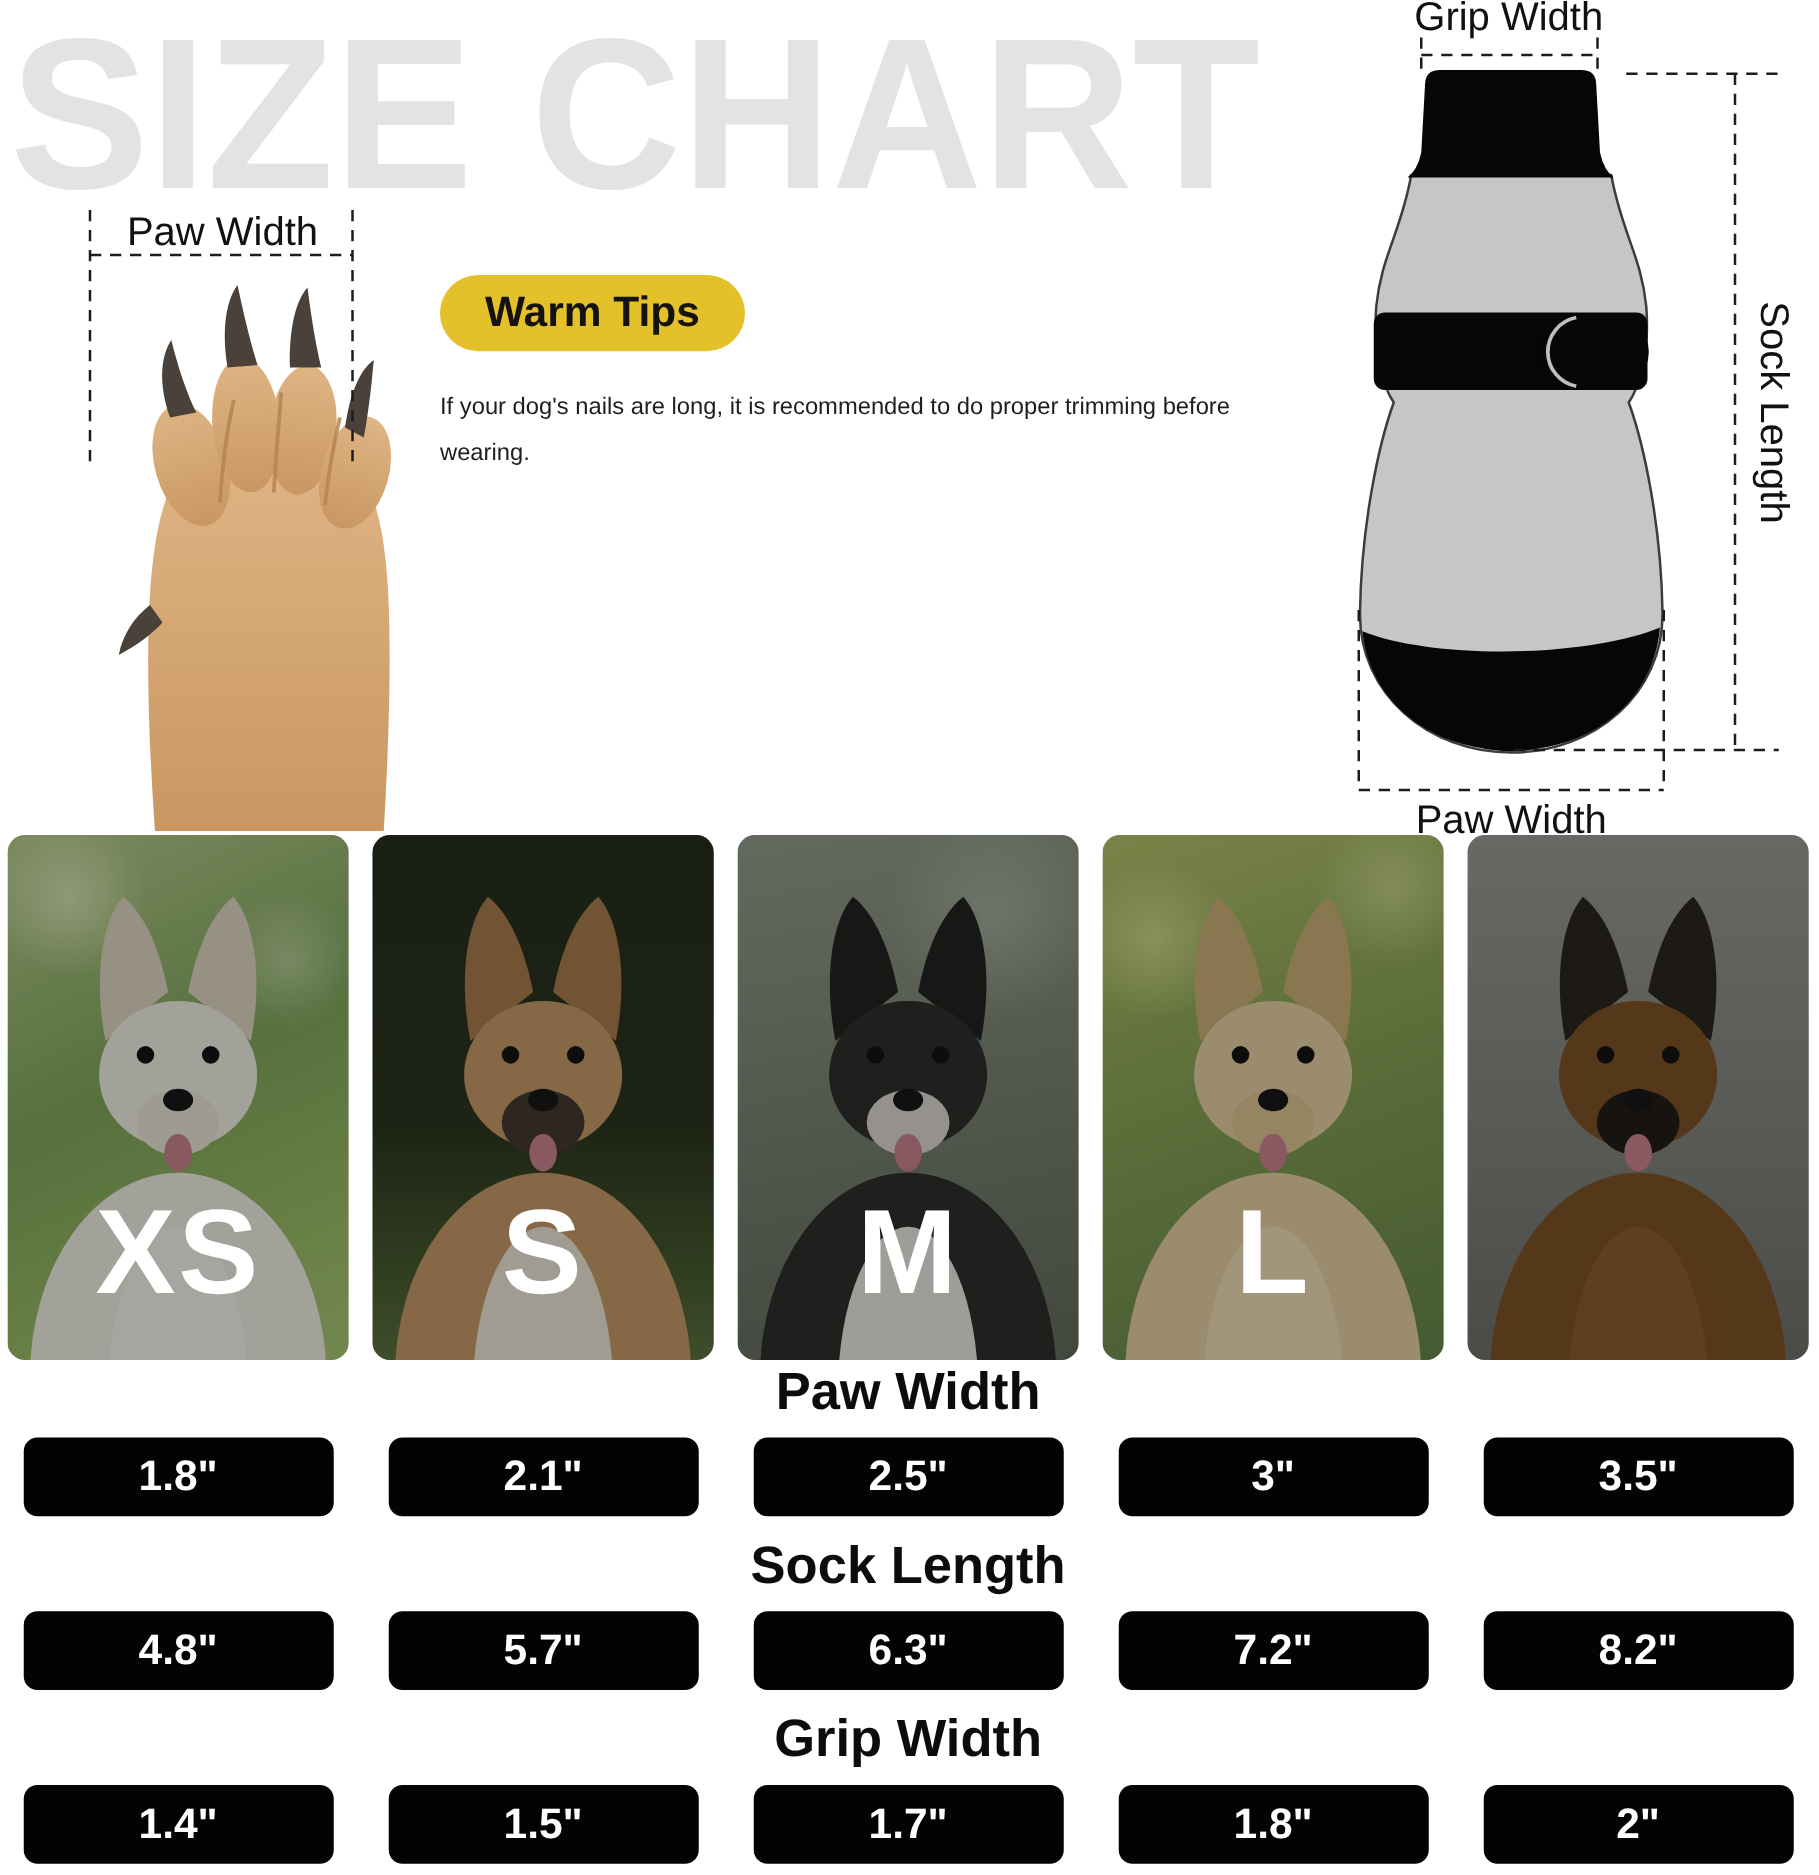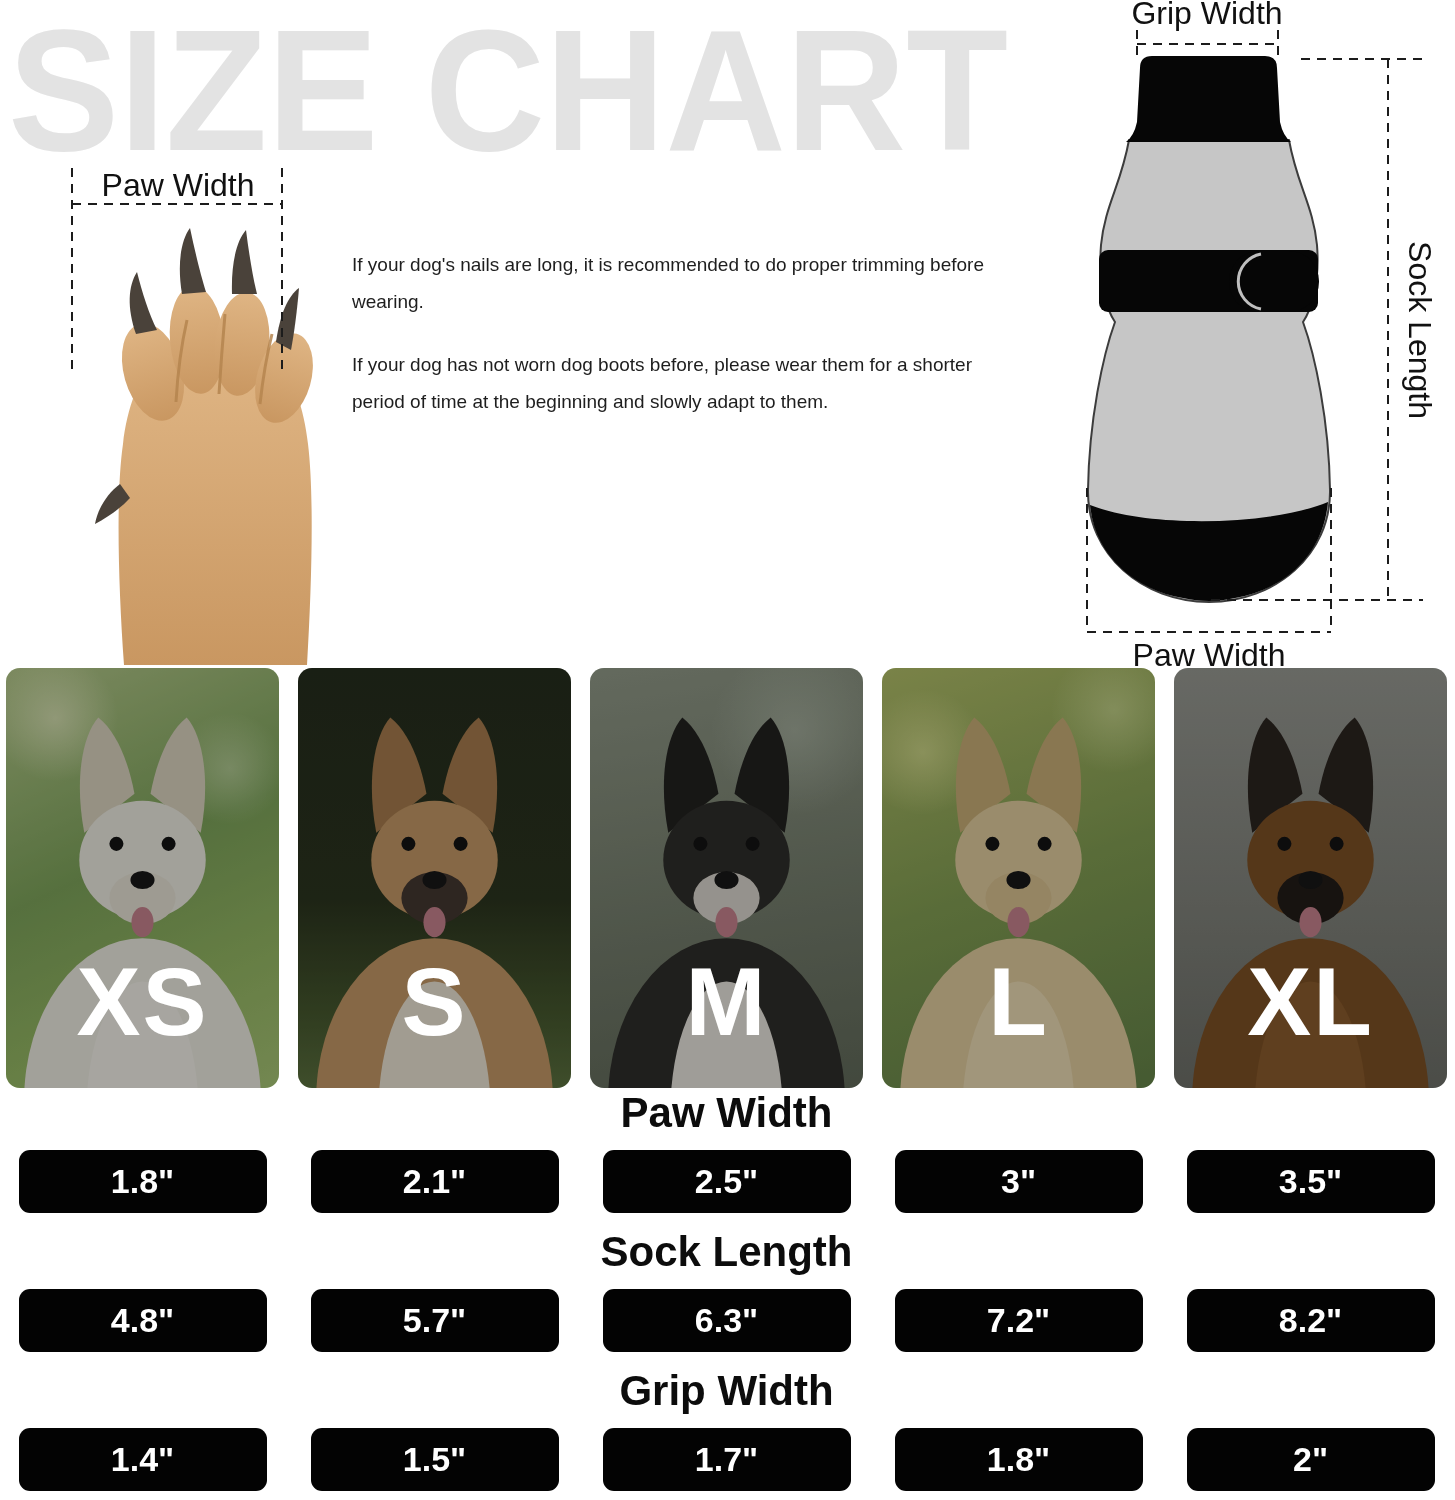--- a/index.html
+++ b/index.html
@@ -116,22 +116,22 @@
     </g>
     <g>
       <line class="dash" x1="12" y1="6" x2="12" y2="210"></line>
       <line class="dash" x1="222" y1="6" x2="222" y2="210"></line>
       <line class="dash" x1="12" y1="42" x2="222" y2="42"></line>
       <text class="diag-label" x="118" y="34" text-anchor="middle">Paw Width</text>
     </g>
   </svg>
 
   <div class="warm-tips">
+    <div class="warm-badge">Warm Tips</div>
     <p class="tip">If your dog's nails are long, it is recommended to do proper trimming before wearing.</p>
-    <p class="tip">If your dog has not worn dog boots before, please wear them for a shorter period of time at the beginning and slowly adapt to them.</p>
   </div>
 
   <svg class="sock-svg" width="400" height="675" viewBox="0 0 400 675">
     <g>
       <path d="M74,140 C66,185 50,205 46,245 C43,285 52,310 60,322 C48,355 34,420 33,490
                C32,555 88,602 154,602 C220,602 276,555 275,490 C274,420 260,355 248,322
                C256,310 265,285 262,245 C258,205 242,185 234,140 Z" fill="#c6c6c6" stroke="#3c3c3c" stroke-width="2" stroke-linejoin="round"></path>
       <path d="M85,68 Q85,56 97,56 L210,56 Q222,56 222,68 L225,122 Q228,136 236,142 L71,142 Q79,136 82,122 Z" fill="#060606"></path>
       <path d="M35,505 C92,528 215,526 273,502 C268,556 228,590 180,598 C162,602 146,602 128,598 C80,590 40,556 35,505 Z" fill="#060606"></path>
       <rect x="44" y="250" width="219" height="62" rx="9" fill="#060606"></rect>
@@ -180,21 +180,20 @@
     <figure class="dog-card c-l" style="margin:0">
       <svg class="dog-art" viewBox="0 0 272 420" preserveAspectRatio="xMidYMid slice">
           <use href="#dog-shape"></use>
         </svg>
       <span class="size-letter">L</span>
     </figure>
     <figure class="dog-card c-xl" style="margin:0">
       <svg class="dog-art" viewBox="0 0 272 420" preserveAspectRatio="xMidYMid slice">
           <use href="#dog-shape"></use>
         </svg>
-      <span class="size-letter">XL</span>
     </figure>
   </div>
 
   <div class="measure-section">
 
     <h2 class="measure-heading">Paw Width</h2>
     <div class="pill-row">
       <div class="pill">1.8"</div>
       <div class="pill">2.1"</div>
       <div class="pill">2.5"</div>

